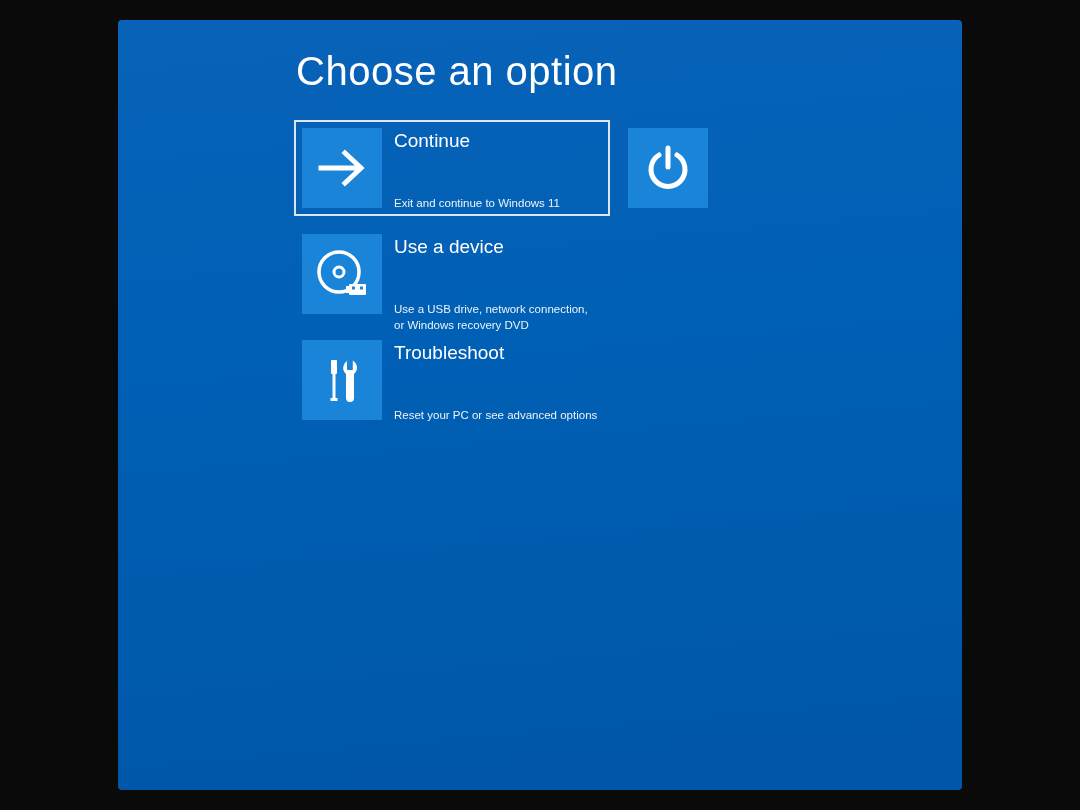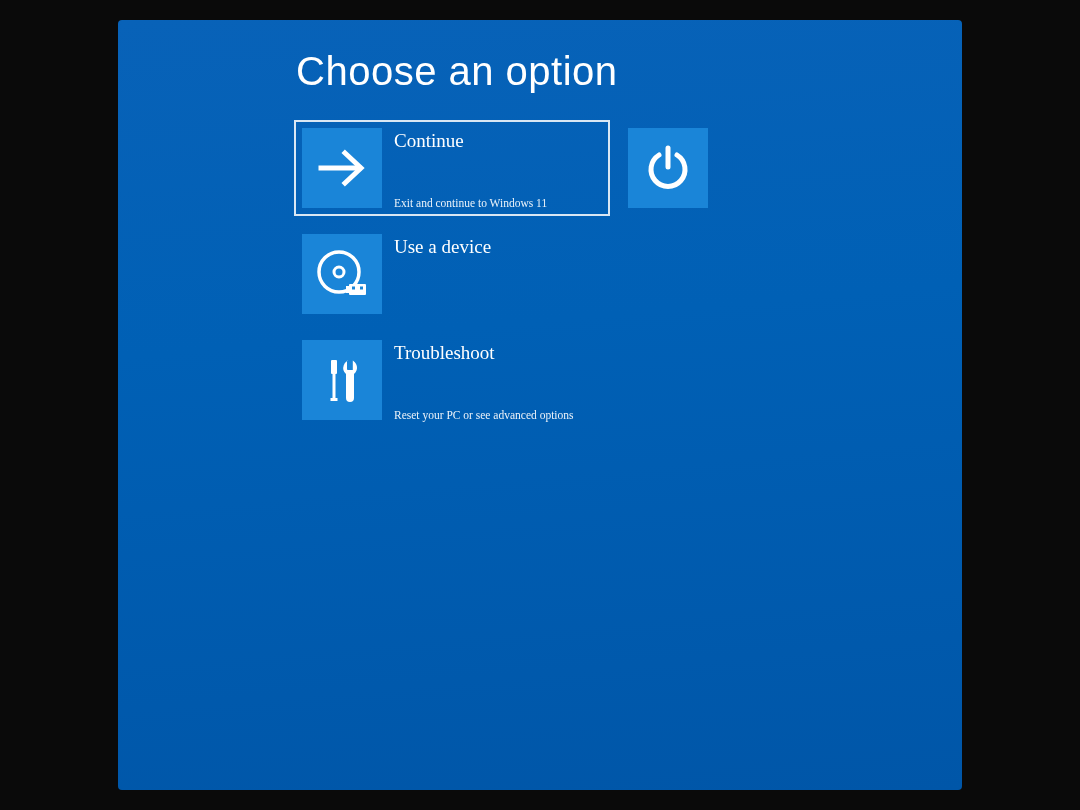--- a/index.html
+++ b/index.html
@@ -68,21 +68,21 @@
       font-weight: 400;
       margin-bottom: 3px;
     }
     .tile-desc {
       font-size: 11.5px;
       font-weight: 400;
       line-height: 1.35;
       color: rgba(255,255,255,0.92);
       margin-top: 44px;
     }
-    .col1 { grid-column: 1; font-family: Liberation Serif, serif; }
+    .col1 { grid-column: 1; }
     .col2 { grid-column: 2; }
     svg { display: block; }
   </style>
 </head>
 <body>
 
 <div class="screen">
   <h1 class="page-title">Choose an option</h1>
 
   <div class="options-grid">
@@ -125,20 +125,21 @@
           </g>
           <g fill="#1a85d8">
             <rect x="40" y="42.5" width="3" height="3"></rect>
             <rect x="48" y="42.5" width="3" height="3"></rect>
           </g>
           <rect x="34" y="42" width="4" height="7" fill="#ffffff"></rect>
         </svg>
       </div>
       <div class="tile-text">
         <div class="tile-title">Use a device</div>
+        <div class="tile-desc">Use a USB drive, network connection, or Windows recovery DVD</div>
       </div>
     </div>
 
     <div class="option-tile col1" style="grid-row:3">
       <div class="tile-icon">
         <svg width="56" height="56" viewBox="0 0 56 56">
           <g fill="#ffffff">
 
             <rect x="17" y="8" width="6" height="14" rx="1"></rect>
             <rect x="18.5" y="22" width="3" height="26"></rect>

